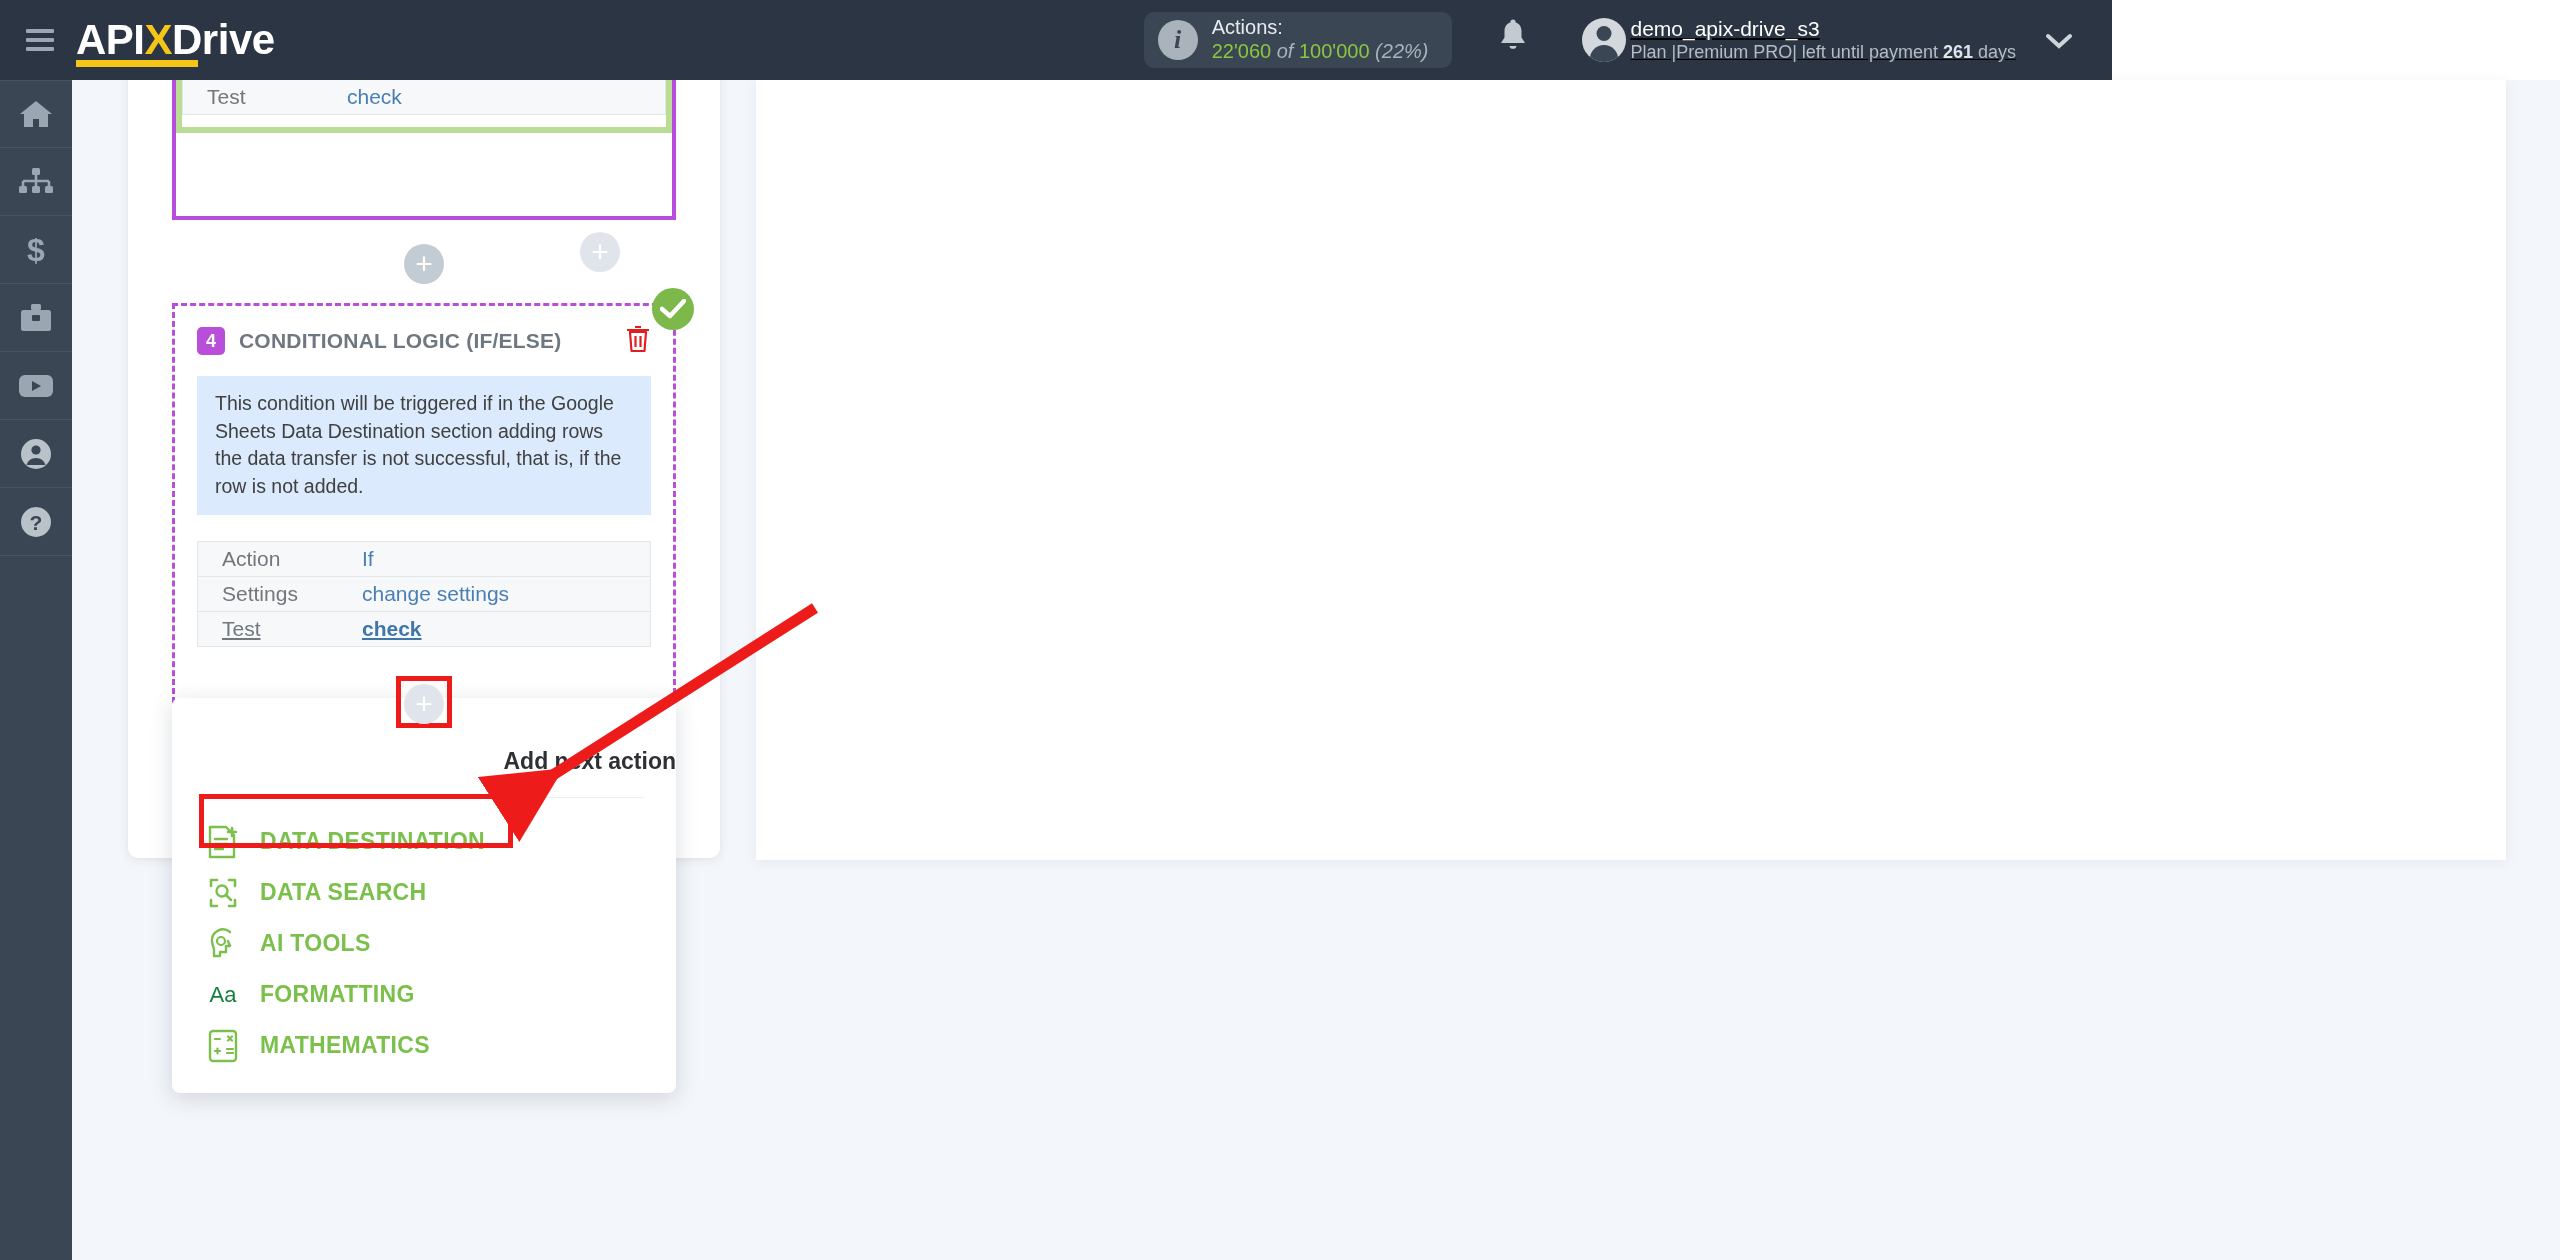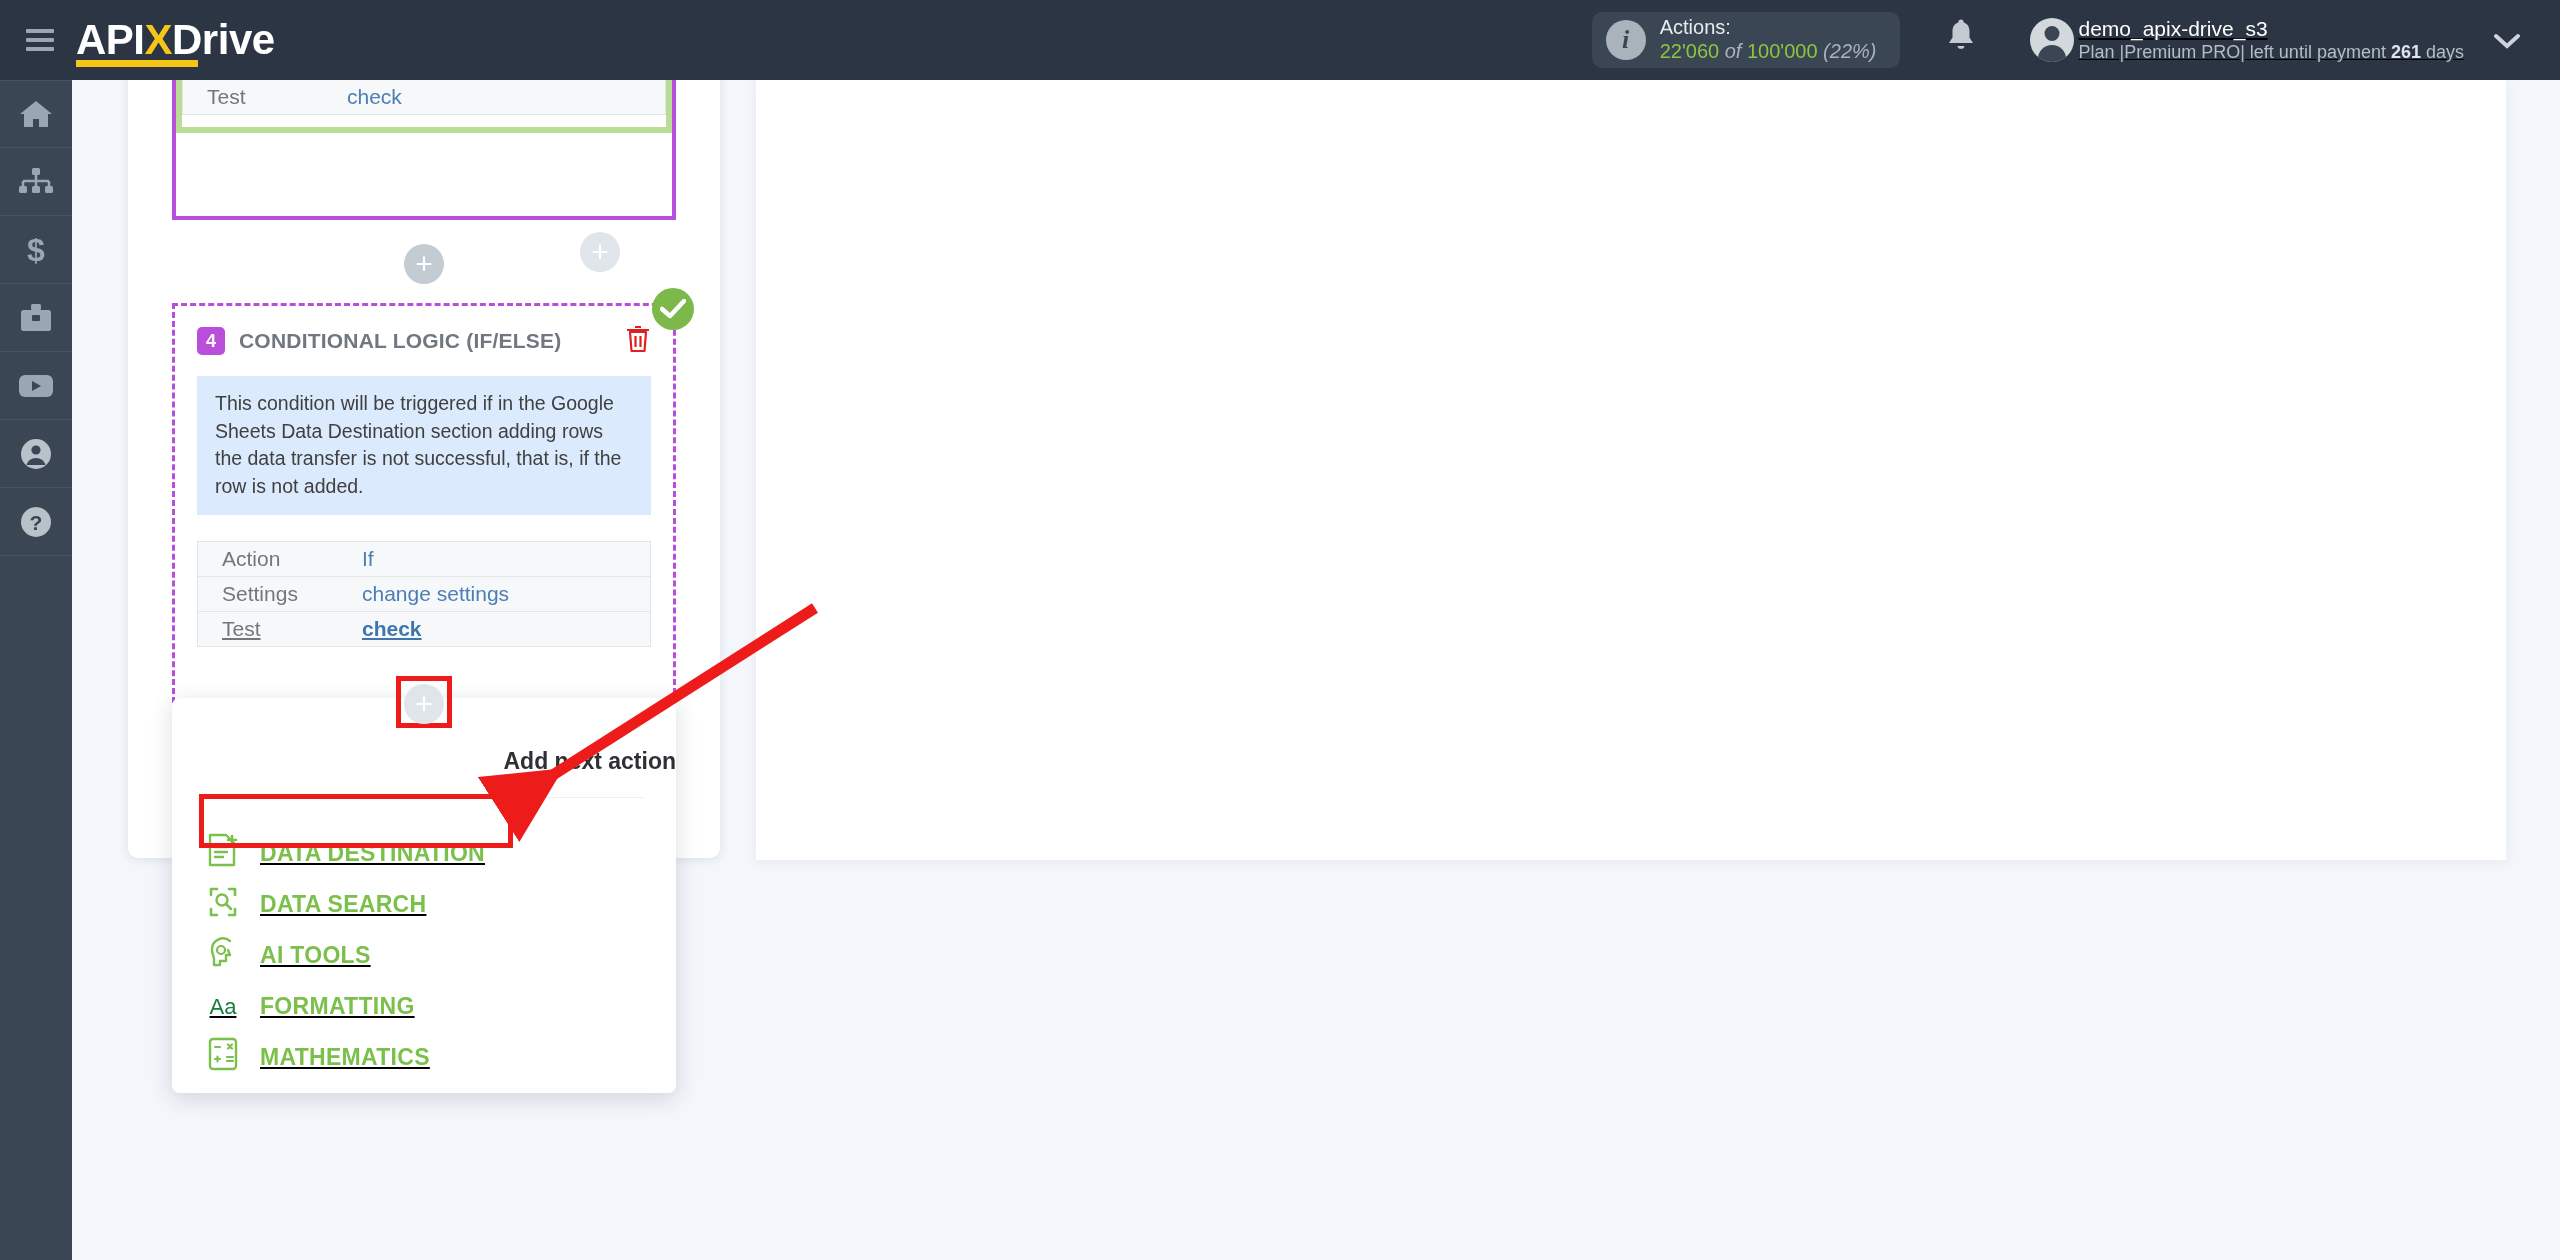--- a/index.html
+++ b/index.html
@@ -7,21 +7,21 @@
     width: 2560px; height: 1260px;
     font-family: "Liberation Sans", sans-serif;
     background: #ffffff;
     overflow: hidden;
   }
   #root { position: relative; width: 2560px; height: 1260px; }
 
   
   .topbar {
     position: absolute; left: 0; top: 0;
-    width: 2560px; height: 80px;
+    width: 2112px; height: 80px;
     background: #2b3543;
     display: flex; align-items: center;
     z-index: 40;
   }
   .hamburger {
     width: 28px; margin-left: 26px; margin-right: 22px;
     display: flex; flex-direction: column; gap: 5px; cursor: pointer;
   }
   .hamburger span { display:block; height: 4px; border-radius: 1px; background: #9aa6b2; }
 
@@ -196,22 +196,22 @@
     box-shadow: 0 5px 22px rgba(35,50,70,.17);
     z-index: 20;
   }
   .menu-title {
     text-align: right; font-size: 23px; color: #2e3033;
     font-weight: bold; padding-top: 50px; padding-bottom: 22px;
   }
   .menu-sep { height: 1px; background: #eceff2; margin: 0 32px; }
   .menu-list { padding: 18px 0 0 34px; }
   .menu-item {
-    display: flex; align-items: flex-end; gap: 20px;
-    height: 51px; cursor: pointer; text-decoration: underline;
+    display: flex; align-items: center; gap: 20px;
+    height: 51px; cursor: pointer;
   }
   .menu-item .mi-ico { width: 34px; display:flex; align-items:center; justify-content:center; }
   .menu-item .mi-label {
     font-size: 23px; font-weight: bold; color: #7cc04c; letter-spacing: .3px;
   }
   .menu-item .mi-label.aa { color: #7cc04c; }
   .mi-aa { font-size: 22px; color: #15803d; font-weight: normal; }
 
   .menu-redbox {
     position: absolute; left: 199px; top: 794px;

